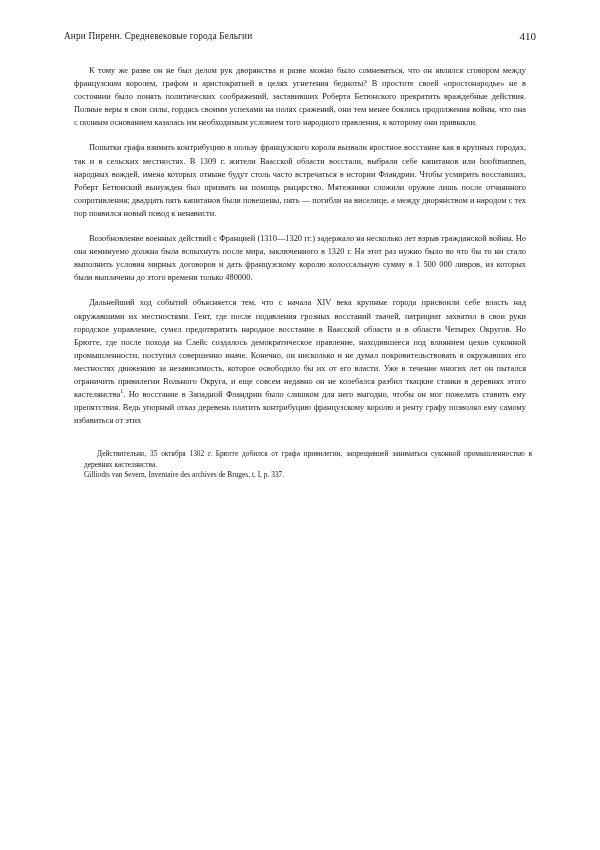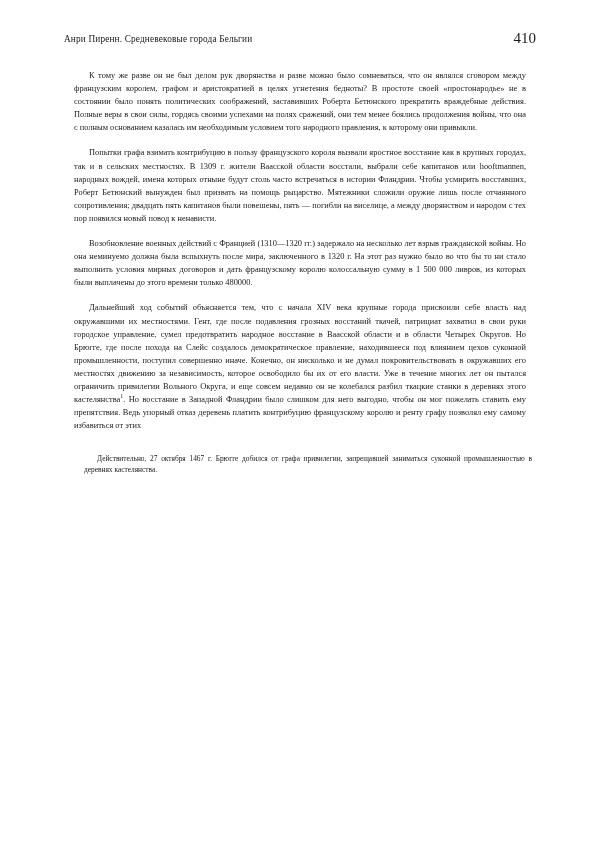--- a/index.html
+++ b/index.html
@@ -27,21 +27,21 @@
     justify-content: space-between;
     font-size: 9.3px;
     margin-bottom: 22px;
     padding: 0 2px;
   }
   .header-title {
     letter-spacing: 0.15px;
     white-space: nowrap;
   }
   .header-page {
-    font-size: 15px;
+    font-size: 11px;
   }
   .body-text {
     font-size: 8.4px;
     line-height: 13.1px;
     text-align: justify;
     text-justify: inter-word;
   }
   .body-text p {
     margin: 12px;
     text-indent: 15px;
@@ -78,16 +78,17 @@
   </div>
 
   <div class="body-text">
     <p>К тому же разве он не был делом рук дворянства и разве можно было сомневаться, что он являлся сговором между французским королем, графом и аристократией в целях угнетения бедноты? В простоте своей «простонародье» не в состоянии было понять политических соображений, заставивших Роберта Бетюнского прекратить враждебные действия. Полные веры в свои силы, гордясь своими успехами на полях сражений, они тем менее боялись продолжения войны, что она с полным основанием казалась им необходимым условием того народного правления, к которому они привыкли.</p>
     <p>Попытки графа взимать контрибуцию в пользу французского короля вызвали яростное восстание как в крупных городах, так и в сельских местностях. В 1309 г. жители Ваасской области восстали, выбрали себе капитанов или hooftmannen, народных вождей, имена которых отныне будут столь часто встречаться в истории Фландрии. Чтобы усмирить восставших, Роберт Бетюнский вынужден был призвать на помощь рыцарство. Мятежники сложили оружие лишь после отчаянного сопротивления; двадцать пять капитанов были повешены, пять — погибли на виселице, а между дворянством и народом с тех пор появился новый повод к ненависти.</p>
     <p>Возобновление военных действий с Францией (1310—1320 гг.) задержало на несколько лет взрыв гражданской войны. Но она неминуемо должна была вспыхнуть после мира, заключенного в 1320 г. На этот раз нужно было во что бы то ни стало выполнить условия мирных договоров и дать французскому королю колоссальную сумму в 1 500 000 ливров, из которых были выплачены до этого времени только 480000.</p>
     <p><span>Дальнейший ход событий объясняется тем, что с начала XIV века крупные города присвоили себе власть над окружавшими их местностями. Гент, где после подавления грозных восстаний ткачей, патрициат захватил в свои руки городское управление, сумел предотвратить народное восстание в Ваасской области и в области Четырех Округов. Но Брюгге, где после похода на Слейс создалось демократическое правление, находившееся под влиянием цехов суконной промышленности, поступил совершенно иначе. Конечно, он нисколько и не думал покровительствовать в окружавших его местностях движению за независимость, которое освободило бы их от его власти. Уже в течение многих лет он пытался ограничить привилегии Вольного Округа, и еще совсем недавно он не колебался разбил ткацкие станки в деревнях этого кастелянства<sup>1</sup>. Но восстание в Западной Фландрии было слишком для него выгодно, чтобы он мог пожелать ставить ему препятствия. Ведь упорный отказ деревень платить контрибуцию французскому королю и ренту графу позволял ему самому избавиться от этих</span></p>
   </div>
 
   <div class="footnote-wrap">
-    <p class="footnote first">Действительно, 27 октября 1467 г. Брюгге добился от графа привилегии, запрещавшей заниматься суконной промышленностью в деревнях кастелянства.</p>
+    <p class="footnote first">Действительно, 35 октября 1302 г. Брюгге добился от графа привилегии, запрещавшей заниматься суконной промышленностью в деревнях кастелянства.</p>
+    <p class="footnote">Gilliodts van Severn, Inventaire des archives de Bruges, t. I, p. 337.</p>
   </div>
 
 </div>
 
 </body></html>

